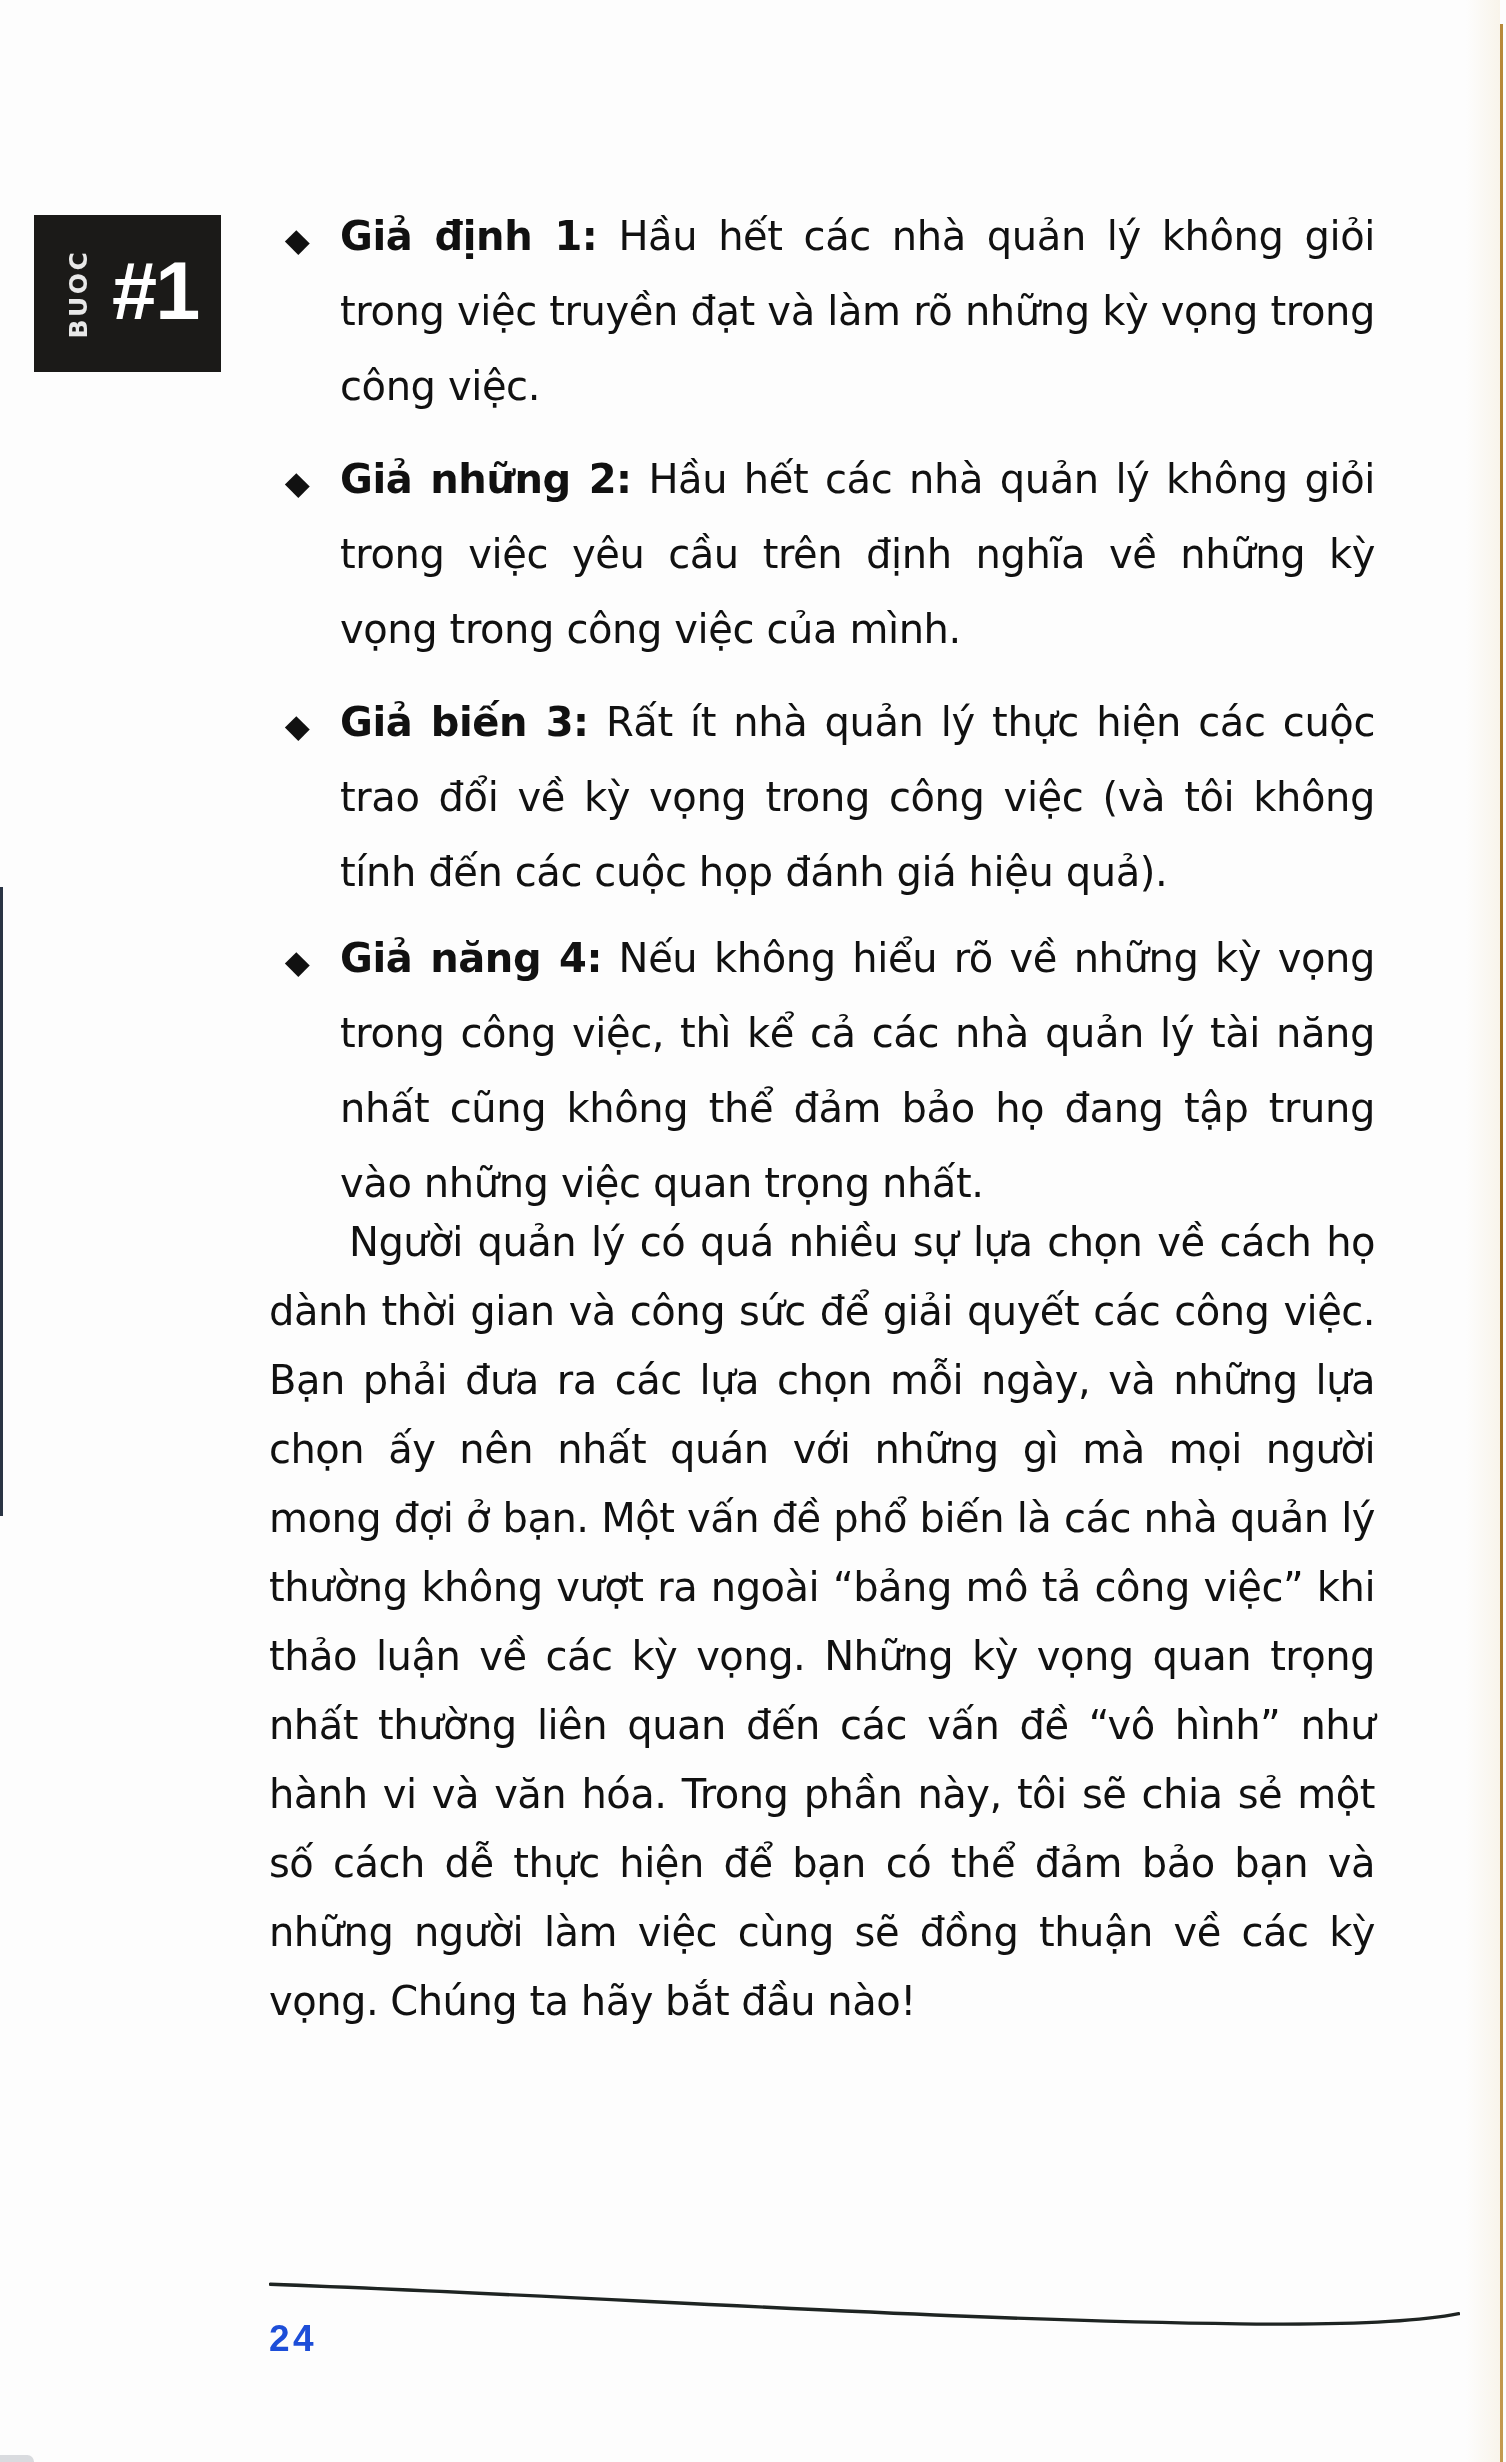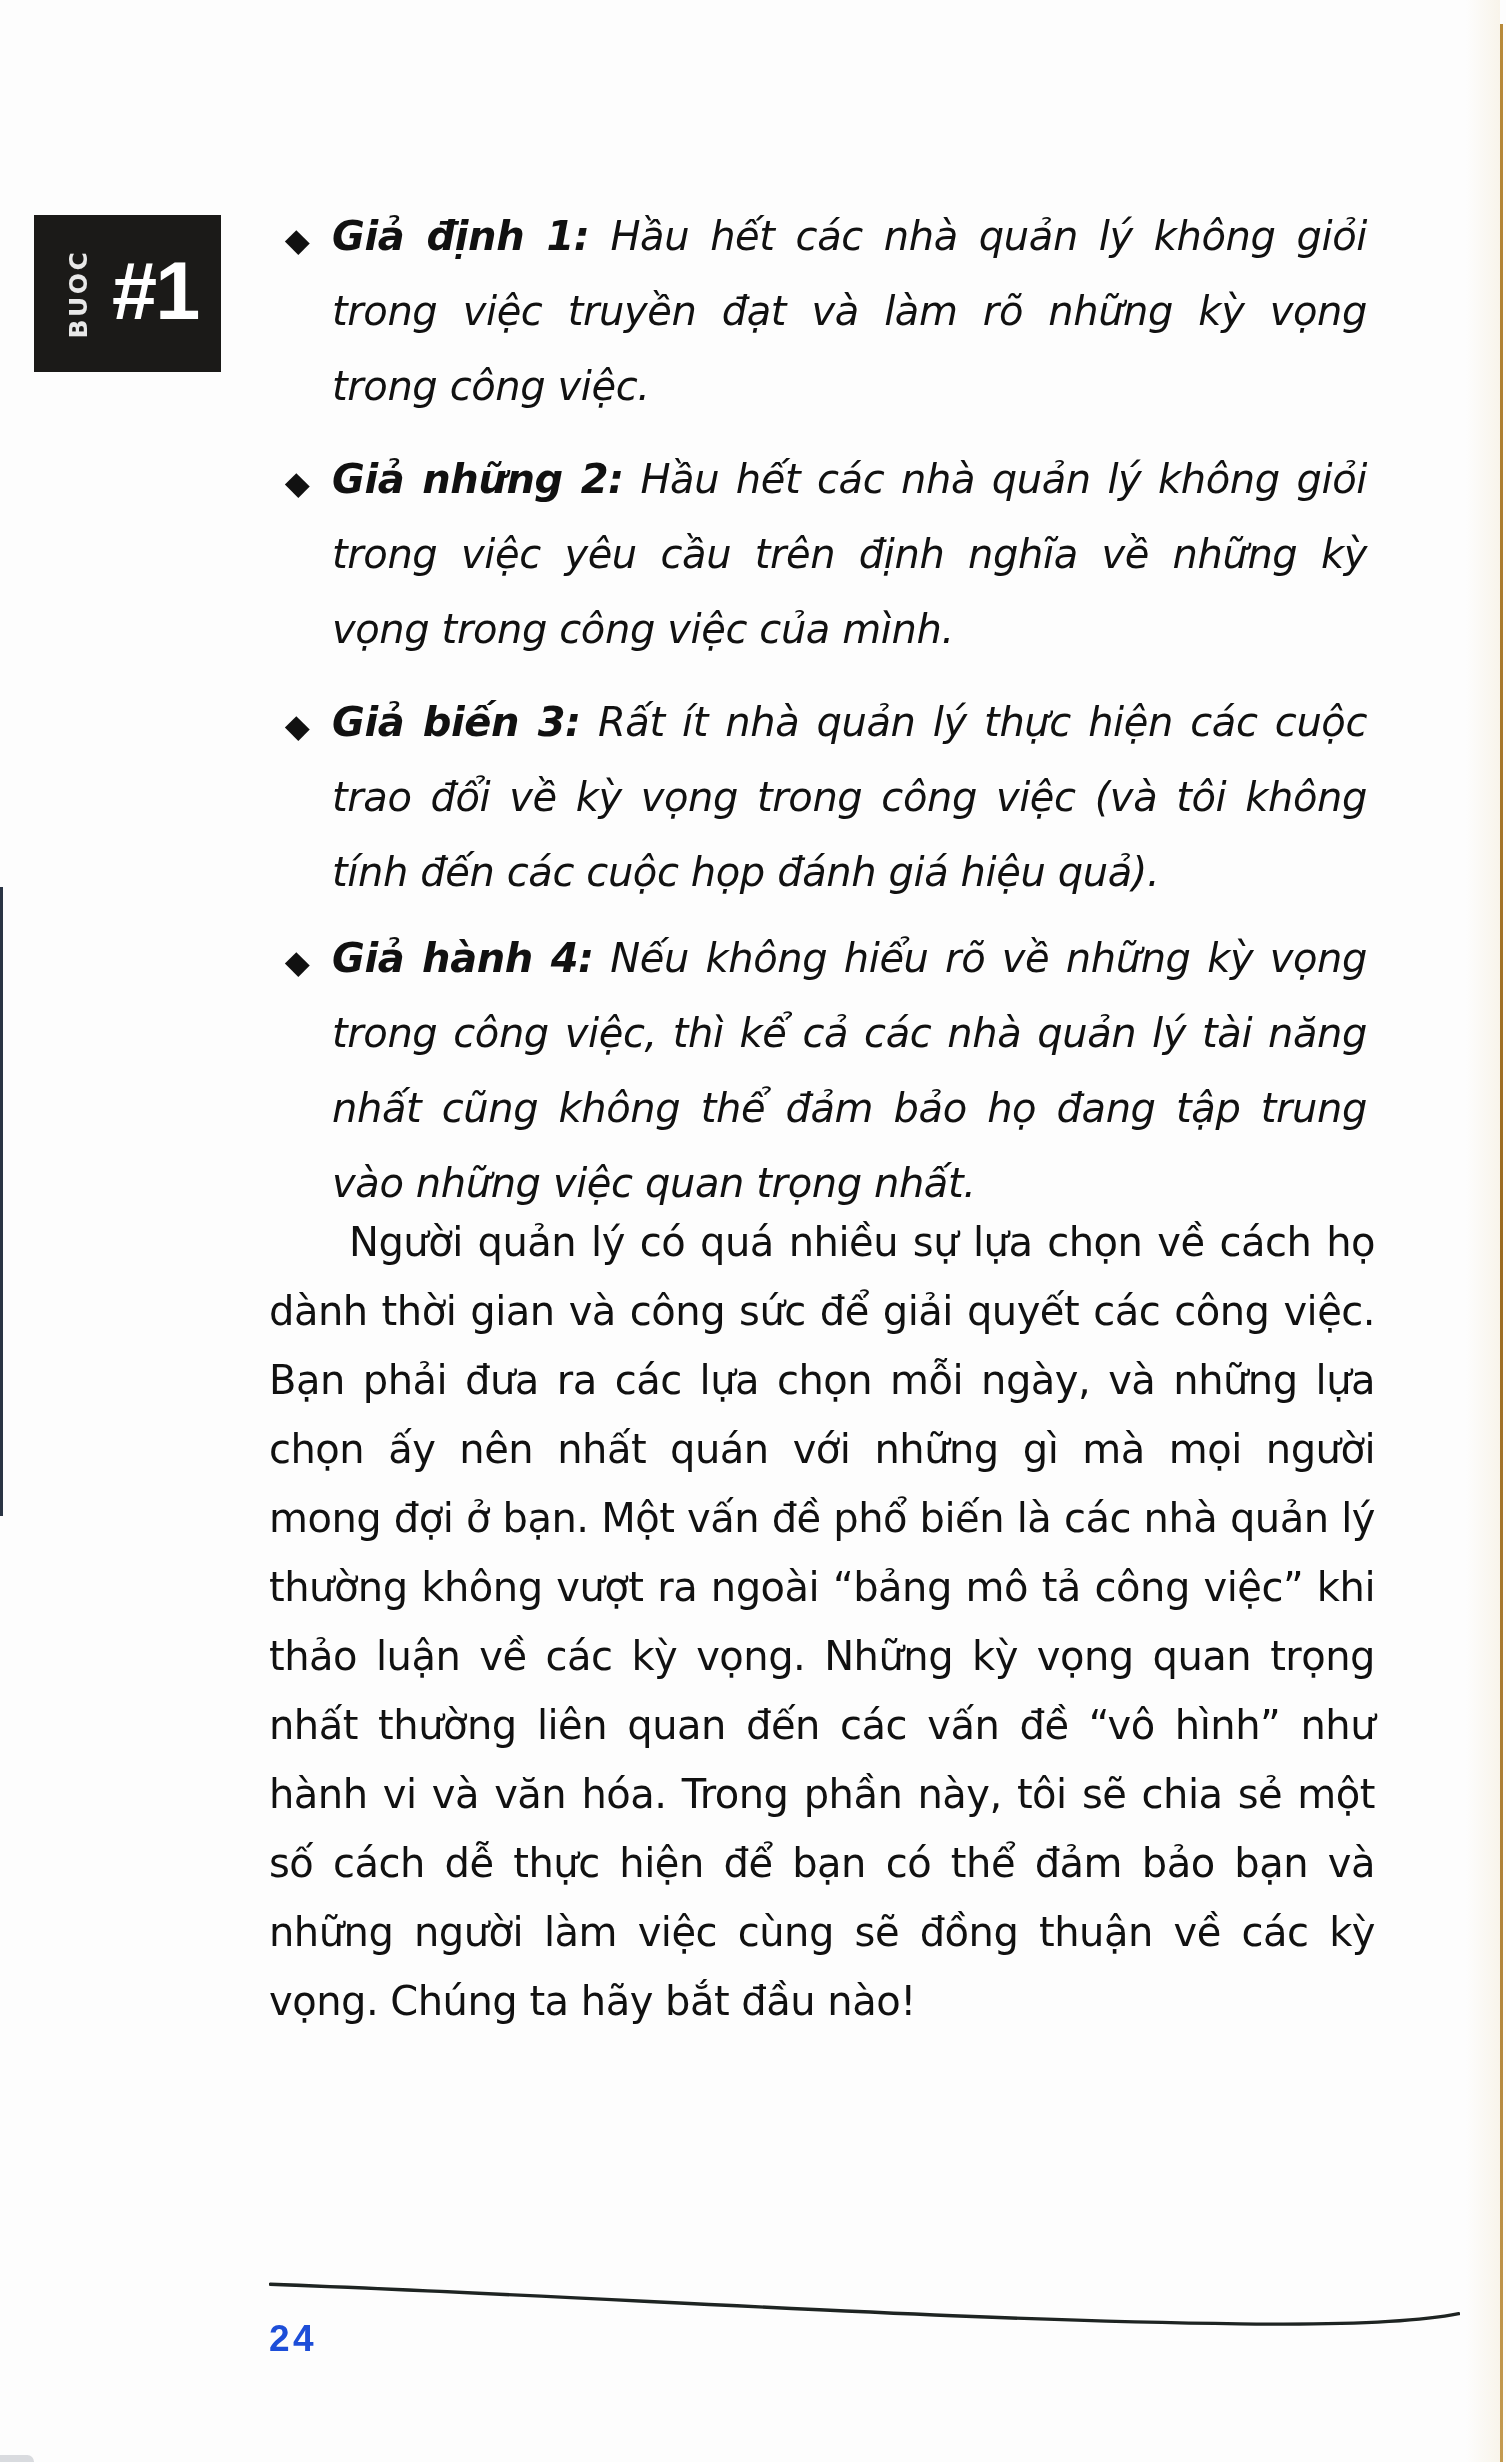--- a/index.html
+++ b/index.html
@@ -87,27 +87,26 @@
   .bullet .diamond {
     position: absolute;
     left: 18.6px;
     width: 18.6px;
     height: 18.6px;
     background: #111;
     transform: rotate(45deg) scaleY(0.85);
   }
   .bullet .btext {
     position: absolute;
-    left: 63px;
+    left: 71px;
     width: 1035px;
     font-size: 40px;
     line-height: 75px;
     text-align: justify;
     letter-spacing: -0.4px;
-    font-style: italic;
   }
   .bullet .btext b {
     font-weight: bold;
   }
   .body-para {
     position: absolute;
     left: 0;
     top: 1168px;
     width: 1106px;
     font-size: 40px;
@@ -175,21 +174,21 @@
   <div class="bullet" style="top:685px;">
     <span class="diamond" style="top:34px;"></span>
     <div class="btext">
       <b>Giả biến 3:</b><span> Rất ít nhà quản lý thực hiện các cuộc trao đổi về kỳ vọng trong công việc (và tôi không tính đến các cuộc họp đánh giá hiệu quả).</span>
     </div>
   </div>
 
   <div class="bullet" style="top:921px;">
     <span class="diamond" style="top:34px;"></span>
     <div class="btext">
-      <b>Giả hành 4:</b><span> Nếu không hiểu rõ về những kỳ vọng trong công việc, thì kể cả các nhà quản lý tài năng nhất cũng không thể đảm bảo họ đang tập trung vào những việc quan trọng nhất.</span>
+      <b>Giả năng 4:</b><span> Nếu không hiểu rõ về những kỳ vọng trong công việc, thì kể cả các nhà quản lý tài năng nhất cũng không thể đảm bảo họ đang tập trung vào những việc quan trọng nhất.</span>
     </div>
   </div>
 
   <p class="body-para">Người quản lý có quá nhiều sự lựa chọn về cách họ dành thời gian và công sức để giải quyết các công việc. Bạn phải đưa ra các lựa chọn mỗi ngày, và những lựa chọn ấy nên nhất quán với những gì mà mọi người mong đợi ở bạn. Một vấn đề phổ biến là các nhà quản lý thường không vượt ra ngoài “bảng mô tả công việc” khi thảo luận về các kỳ vọng. Những kỳ vọng quan trọng nhất thường liên quan đến các vấn đề “vô hình” như hành vi và văn hóa. Trong phần này, tôi sẽ chia sẻ một số cách dễ thực hiện để bạn có thể đảm bảo bạn và những người làm việc cùng sẽ đồng thuận về các kỳ vọng. Chúng ta hãy bắt đầu nào!</p>
 </div>
 
 <svg class="footer-rule" viewBox="0 0 1410 70" width="1191" height="59">
   <path d="M0 5 C 400 20, 800 48, 1150 52 C 1300 54, 1370 48, 1410 40" stroke="#1e2422" stroke-width="4" fill="none" stroke-linecap="round"></path>
 </svg>
 

